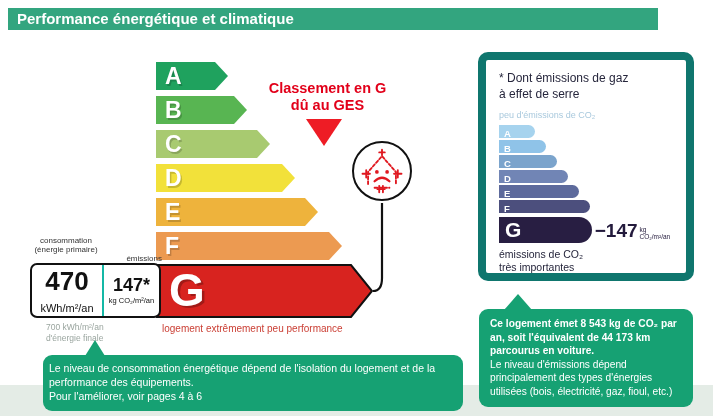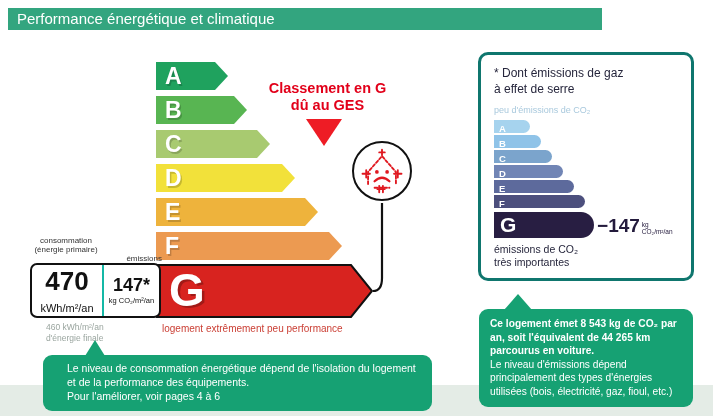--- a/index.html
+++ b/index.html
@@ -5,22 +5,22 @@
   * { margin:0; padding:0; box-sizing:border-box; }
   html,body { background:#fff; }
   .stage {
     position:relative; width:713px; height:416px; background:#ffffff;
     font-family:"Liberation Sans","DejaVu Sans",sans-serif; overflow:hidden;
   }
   
   .bottom-strip { position:absolute; left:0; right:0; top:385px; bottom:0; background:#e4ece6; z-index:0; }
 
   
-  .header-bar { position:absolute; left:8px; top:8px; width:594px; height:22px; line-height:22px;
-    padding-left:9px; color:#fff; font-size:15px; font-weight:normal; z-index:3; }
+  .header-bar { position:absolute; left:8px; top:8px; width:650px; height:22px; line-height:22px;
+    padding-left:9px; color:#fff; font-size:15px; font-weight:bold; z-index:3; }
 
   
   .top-scale-label { position:absolute; left:151px; top:41px; font-size:8.5px; color:#3a9e85; z-index:2; }
   .bottom-scale-label { position:absolute; left:162px; top:323px; font-size:10px; color:#cb4036; z-index:2; }
 
   
   .ar { position:absolute; left:156px; height:28px; line-height:28px; z-index:2;
         clip-path:polygon(0 0, calc(100% - 13px) 0, 100% 50%, calc(100% - 13px) 100%, 0 100%); }
   .ar span { display:inline-block; padding-left:9px; font-size:23px; font-weight:bold; color:#fff;
         text-shadow:1.5px 1.5px 0 rgba(0,0,0,0.18); }
@@ -57,37 +57,37 @@
   .value-box .cell.c1 { width:70px; }
   .value-box .cell.c2 { flex:1; border-left:2px solid #14b8a6; }
   .v-main { font-size:26px; font-weight:bold; color:#111; line-height:26px; }
   .v-unit { font-size:11px; color:#111; margin-top:8px; }
   .e-main { font-size:18px; font-weight:bold; color:#111; line-height:18px; }
   .e-unit { font-size:7.5px; color:#111; margin-top:2px; }
   .final-energy { position:absolute; left:46px; top:322px; font-size:8.5px; color:#9aa59f; line-height:10.5px; z-index:2; }
 
   
   .ges-panel { position:absolute; left:478px; top:52px; width:216px; height:229px; background:#fff;
-    border:3px solid #0f766e; border-radius:10px; padding:11px 13px; z-index:2; }
+    border:8px solid #0f766e; border-radius:10px; padding:11px 13px; z-index:2; }
   .ges-title { font-size:12px; color:#26263c; line-height:15.5px; }
   .ges-subtitle { font-size:9px; color:#a9c9dd; margin-top:8px; margin-bottom:5px; }
   .ges-bar { height:13px; line-height:13px; border-radius:0 6.5px 6.5px 0; margin-bottom:2px; }
   .ges-bar span { padding-left:5px; font-size:9.5px; font-weight:bold; color:#fff; }
   .ges-bar.ba { width:36px; } .ges-bar.bb { width:47px; } .ges-bar.bc { width:58px; }
   .ges-bar.bd { width:69px; } .ges-bar.be { width:80px; } .ges-bar.bf { width:91px; }
   .ges-g-row { display:flex; align-items:center; margin-top:4px; }
   .ges-bar.bg { width:109px; height:26px; line-height:26px; border-radius:0 13px 13px 0; margin-bottom:0; }
   .ges-bar.bg span { font-size:21px; padding-left:6px; }
   .ges-value { font-size:19px; font-weight:bold; color:#231a3c; margin-left:3px; line-height:19px; }
   .ges-value-unit { font-size:6.5px; color:#231a3c; margin-left:2px; align-self:flex-end; padding-bottom:3px; }
   .ges-footer { margin-top:5px; font-size:10.5px; color:#26263c; line-height:13px; }
 
   
   .note { position:absolute; color:#fff; border-radius:9px; z-index:6; }
-  .note-left { left:43px; top:355px; width:389px; padding:7px 11px 8px 24px; font-size:10.5px; line-height:13.8px; }
+  .note-left { left:43px; top:355px; width:420px; padding:7px 11px 8px 6px; font-size:10.5px; line-height:13.8px; }
   .note-right { left:479px; top:309px; width:214px; padding:8px 11px 9px 11px; font-size:10.2px; line-height:13.5px; }
   .note-right .bold { font-weight:bold; }
   .pointer { position:absolute; width:0; height:0; z-index:6; }
   .pointer-left { left:85px; top:340px; border-left:10px solid transparent; border-right:10px solid transparent; border-bottom:16px solid #16a173; }
   .pointer-right { left:504px; top:294px; border-left:14px solid transparent; border-right:14px solid transparent; border-bottom:16px solid #16a173; }
 </style>
 </head>
 <body>
 
 <div class="stage">
@@ -147,21 +147,21 @@
     <div class="cell c1">
       <div class="v-main">470</div>
       <div class="v-unit">kWh/m²/an</div>
     </div>
     <div class="cell c2">
       <div class="e-main">147*</div>
       <div class="e-unit">kg CO₂/m²/an</div>
     </div>
   </div>
   <div class="final-energy">
-    <div>460 kWh/m²/an</div>
+    <div>700 kWh/m²/an</div>
     <div>d'énergie finale</div>
   </div>
 
   <div class="ges-panel">
     <div class="ges-title">
       <div>* Dont émissions de gaz</div>
       <div>à effet de serre</div>
     </div>
     <div class="ges-subtitle">peu d'émissions de CO₂</div>
     <div class="ges-bar ba" style="background: rgb(166, 211, 238);"><span>A</span></div>
@@ -182,17 +182,17 @@
   </div>
 
   <div class="pointer pointer-left" style="border-bottom-color: rgb(22, 161, 115);"></div>
   <div class="note note-left" style="background: rgb(22, 161, 115);">
     <div>Le niveau de consommation énergétique dépend de l'isolation du logement et de la performance des équipements.</div>
     <div>Pour l'améliorer, voir pages 4 à 6</div>
   </div>
 
   <div class="pointer pointer-right" style="border-bottom-color: rgb(22, 161, 115);"></div>
   <div class="note note-right" style="background: rgb(22, 161, 115);">
-    <div class="bold">Ce logement émet 8 543 kg de CO₂ par an, soit l'équivalent de 44 265 km parcourus en voiture.</div>
+    <div class="bold">Ce logement émet 8 543 kg de CO₂ par an, soit l'équivalent de 44 173 km parcourus en voiture.</div>
     <div>Le niveau d'émissions dépend principalement des types d'énergies utilisées (bois, électricité, gaz, fioul, etc.)</div>
   </div>
 
 </div>
 
 </body></html>

